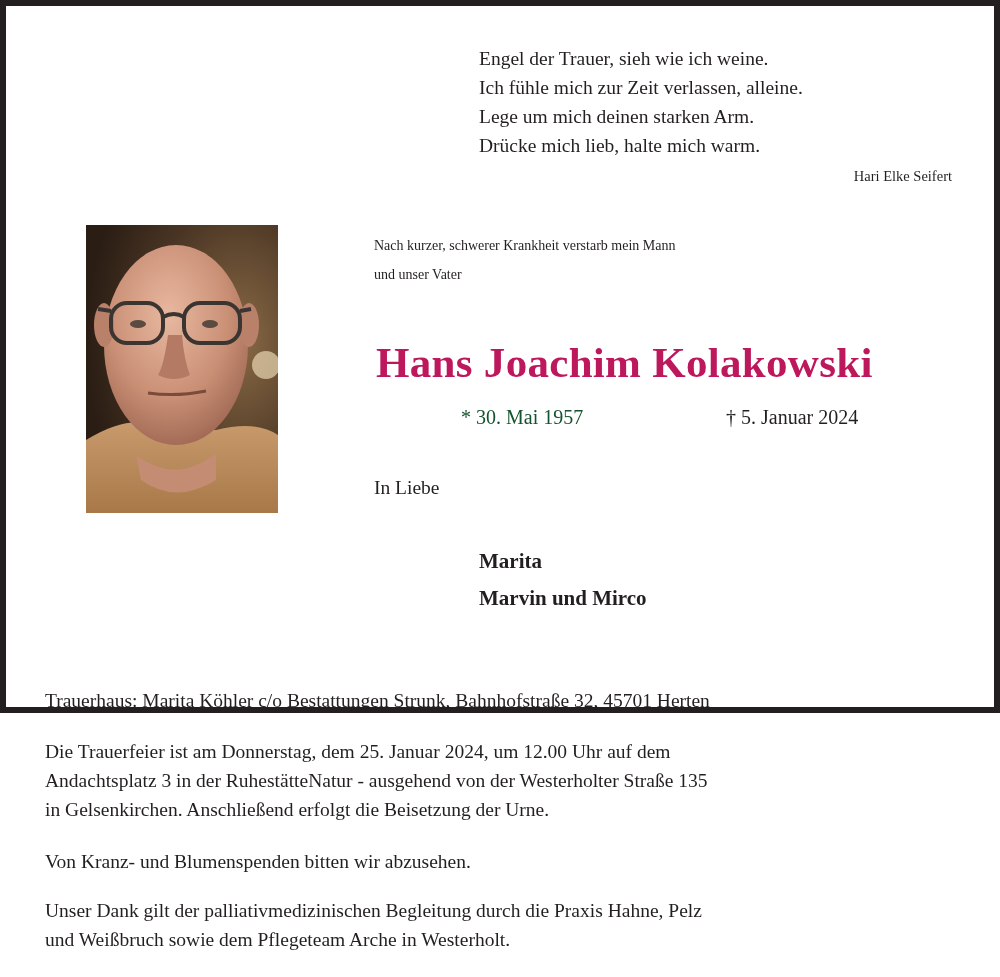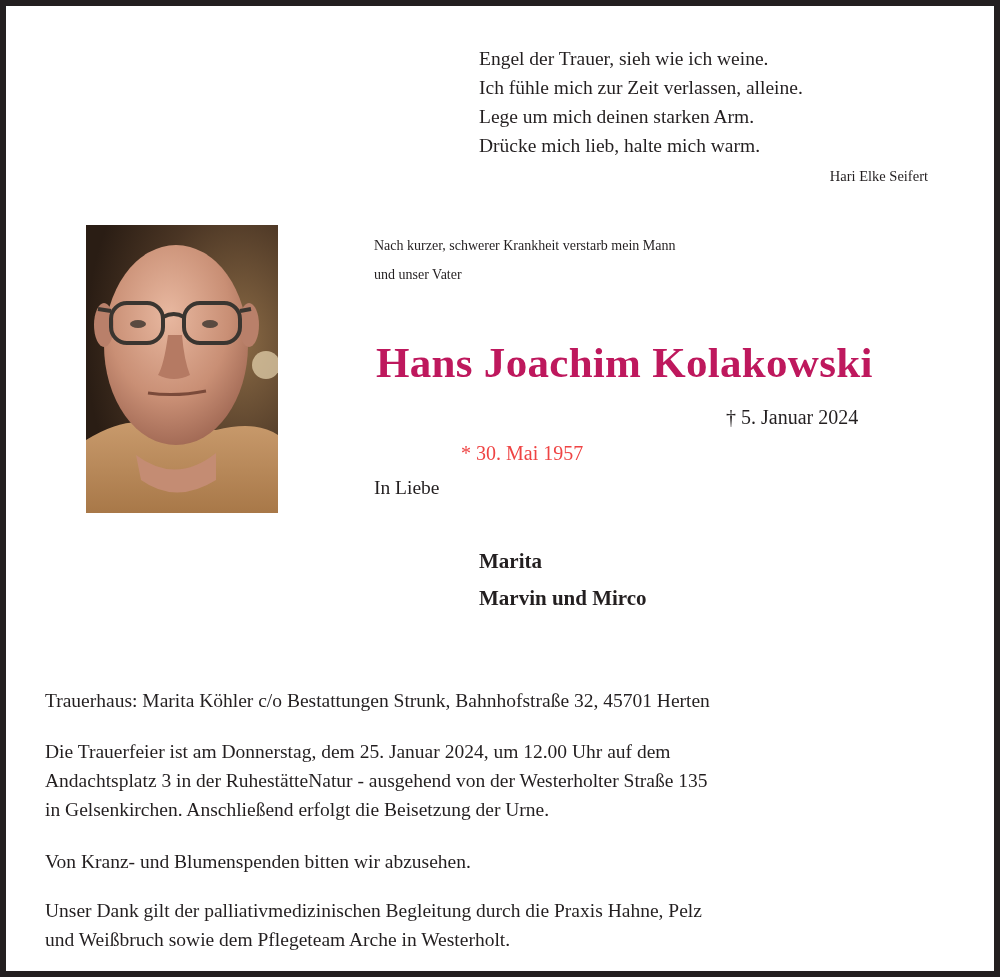--- a/index.html
+++ b/index.html
@@ -1,25 +1,25 @@
 <!DOCTYPE html>
 <html><head>
 <meta charset="utf-8">
 <style>
   html, body { margin:0; padding:0; background:#fff; }
   body { width:1000px; height:977px; position:relative; overflow:hidden; }
-  .frame { position:absolute; left:0; top:0; width:1000px; height:977px; box-sizing:border-box; border:6px solid #231f20; background:#fff;padding-left:44px; }
+  .frame { position:absolute; left:0; top:0; width:1000px; height:713px; box-sizing:border-box; border:6px solid #231f20; background:#fff;padding-left:44px; }
   .abs { position:absolute; }
   .poem { left:473px; top:38px; font-size:19.5px; line-height:29px; font-family:"Liberation Serif",serif; color:#231f20; }
   .poem div { white-space:nowrap; }
-  .author { left:716px; top:162px; width:206px; text-align:right; font-size:14.5px; font-family:"Liberation Serif",serif; color:#231f20; }
+  .author { left:740px; top:162px; width:206px; text-align:right; font-size:14.5px; font-family:"Liberation Serif",serif; color:#231f20; }
   .photo { left:80px; top:219px; width:192px; height:288px; overflow:hidden; }
   .intro { left:368px; top:225px; font-size:14px; line-height:29px; font-family:"Liberation Serif",serif; color:#231f20; white-space:nowrap; }
   .name { left:370px; top:332px; font-size:43px; font-weight:bold; font-family:"Liberation Serif",serif; color:#be185d; white-space:nowrap; letter-spacing:0.3px; }
-  .born { left:455px; top:400px; font-size:20px; font-family:"Liberation Serif",serif; color:#ef4444; white-space:nowrap;margin-top:36px; }
+  .born { left:455px; top:400px; font-size:20px; font-family:"Liberation Serif",serif; color:#14532d; white-space:nowrap; }
   .died { left:704px; top:400px; font-size:20px; font-family:"Liberation Serif",serif; color:#231f20; white-space:nowrap;margin-left:16px; }
   .inliebe { left:368px; top:471px; font-size:19.5px; font-family:"Liberation Serif",serif; color:#231f20; }
   .family { left:473px; top:537px; font-size:21px; font-weight:bold; line-height:37px; font-family:Liberation Serif, serif; color:#231f20; white-space:nowrap; }
   .para { left:39px; font-size:19.5px; line-height:29px; font-family:"Liberation Serif",serif; color:#231f20; white-space:nowrap; }
 </style>
 </head>
 <body>
 
 <div class="frame">
 

